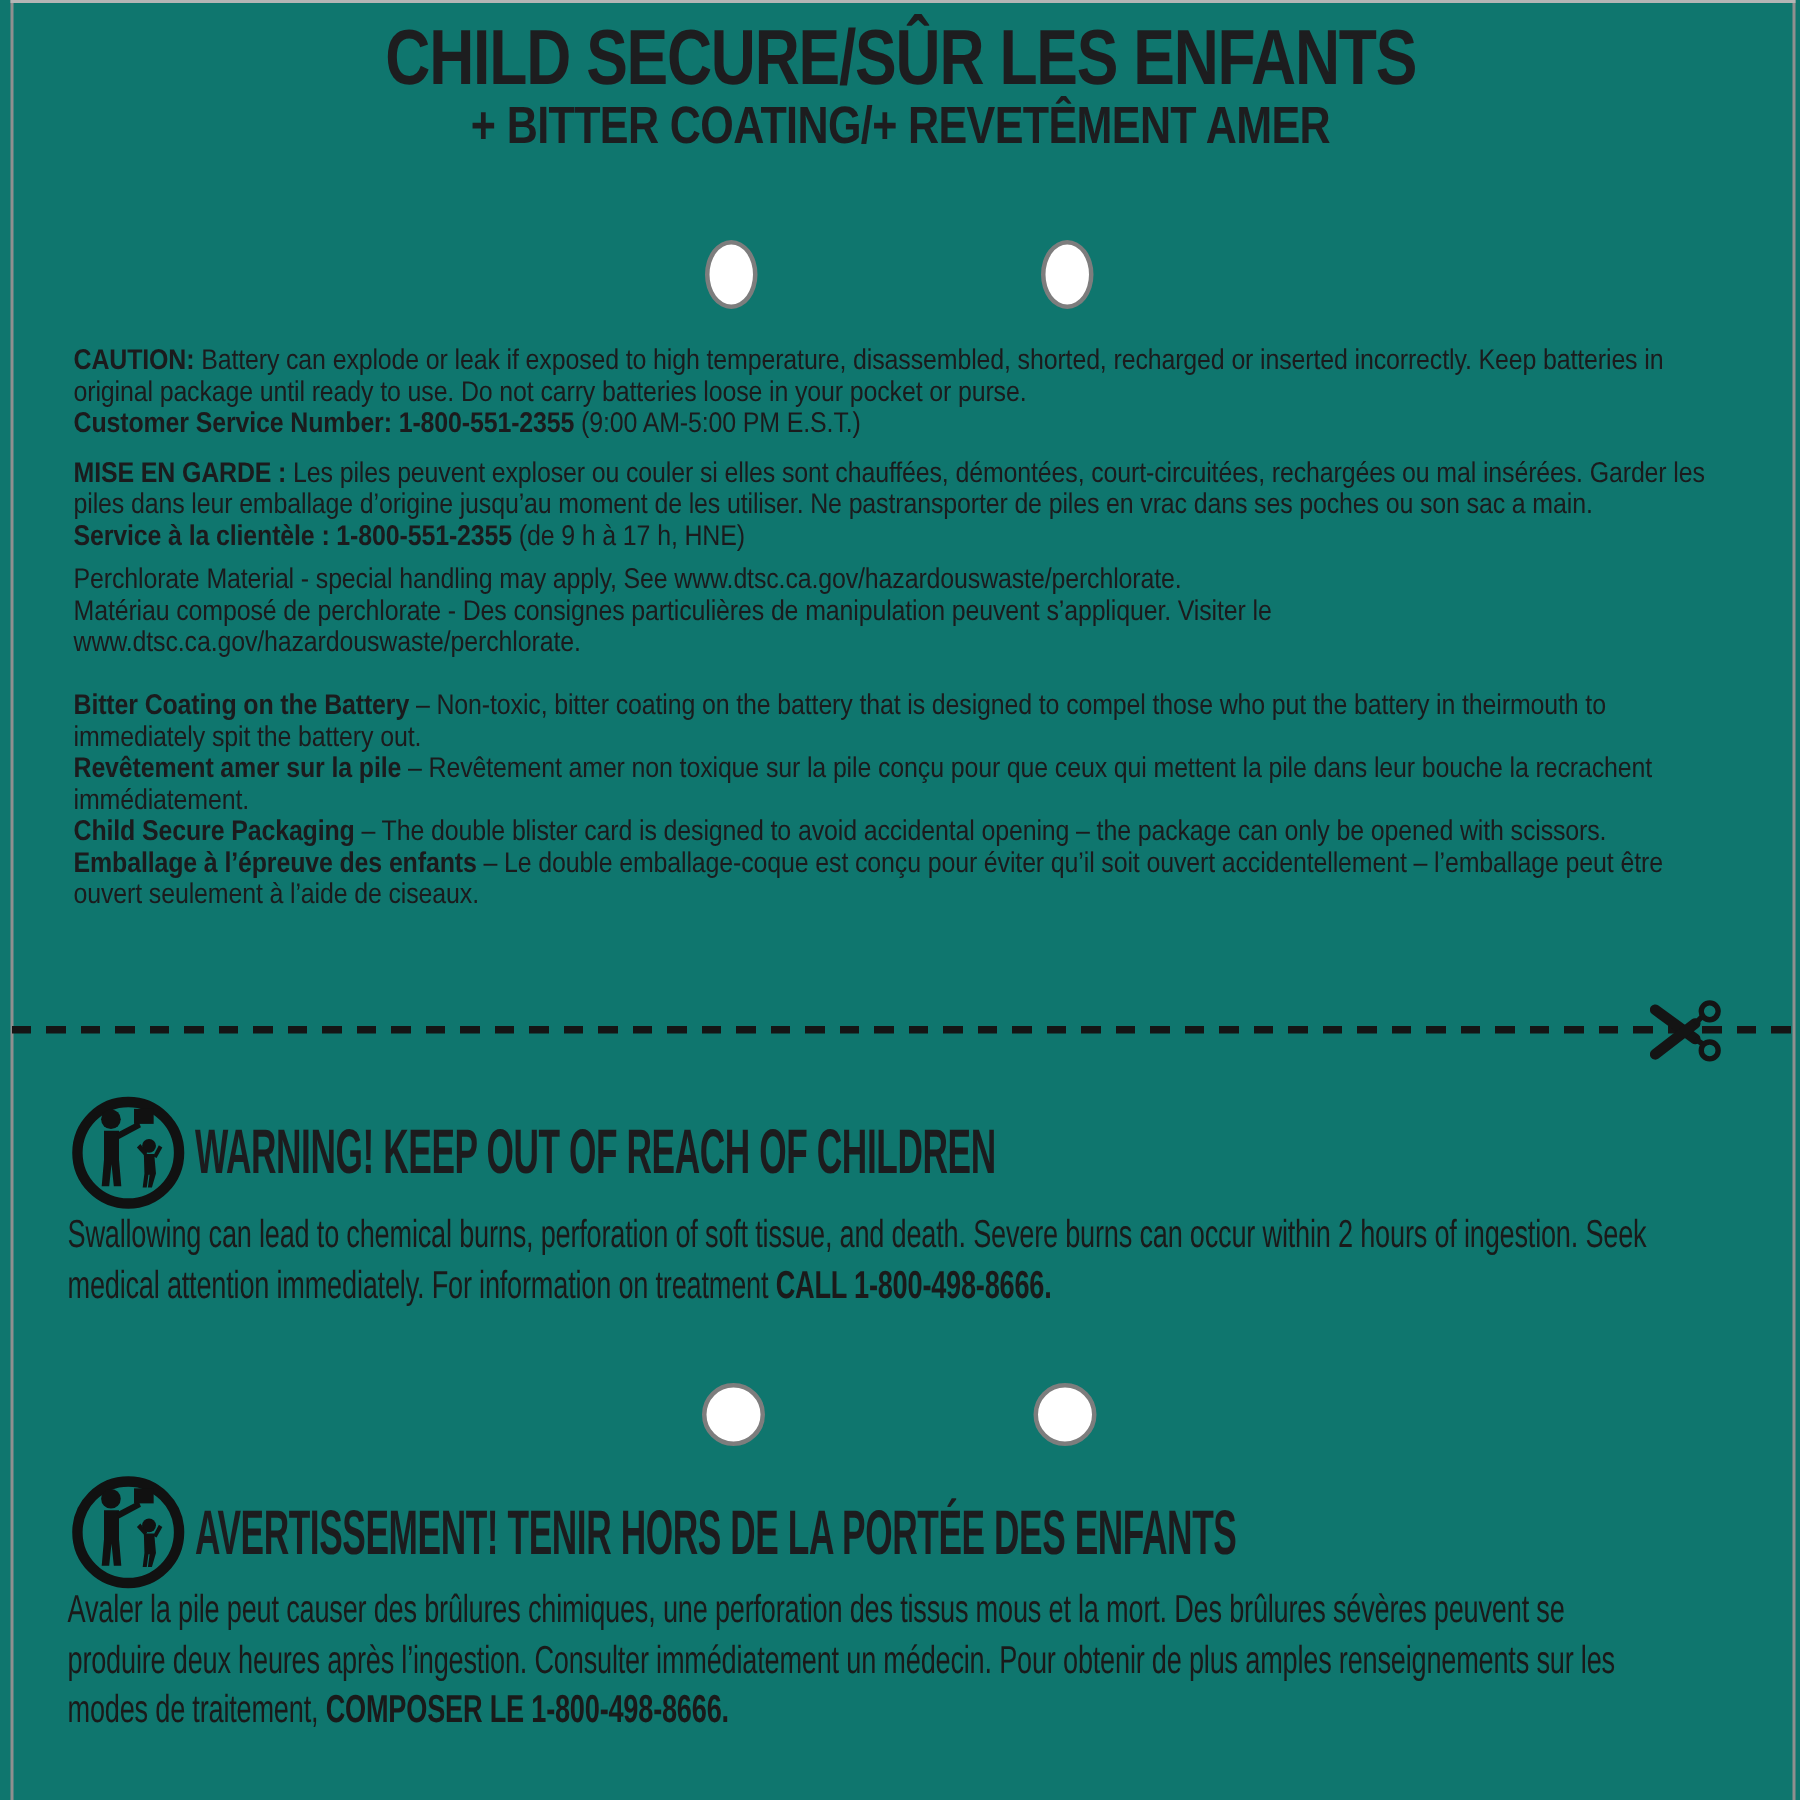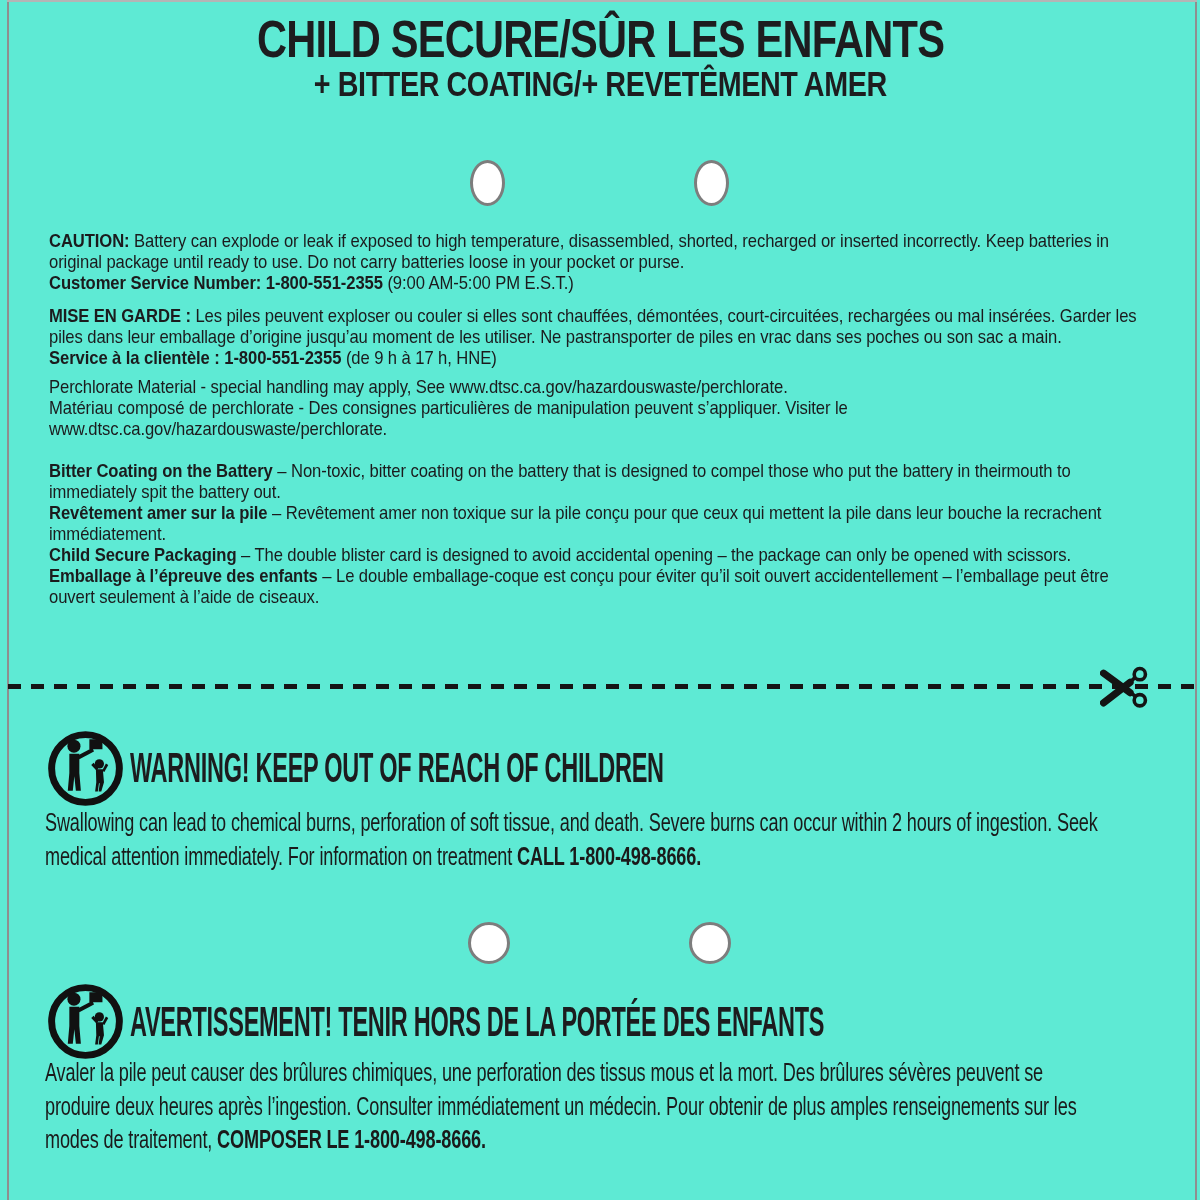--- a/index.html
+++ b/index.html
@@ -1,19 +1,19 @@
 <!DOCTYPE html>
 <html><head>
 <meta charset="utf-8">
 <style>
   html, body { margin: 0; padding: 0; background: #fff; overflow: hidden; }
   .label {
     position: relative;
     width: 1200px; height: 1200px;
-    background: #5eead4;
+    background: #0f766e;
     color: #1b1b1d;
     font-family: "Liberation Sans", "DejaVu Sans", sans-serif;
     overflow: hidden;
   }
   b { font-weight: 700; }
 
   
   .edge { position: absolute; background: #8f8f8f; }
   .edge-left  { left: 7px;    top: 0; width: 2px;  height: 1200px; }
   .edge-right { left: 1195px; top: 0; width: 2px;  height: 1200px; }

